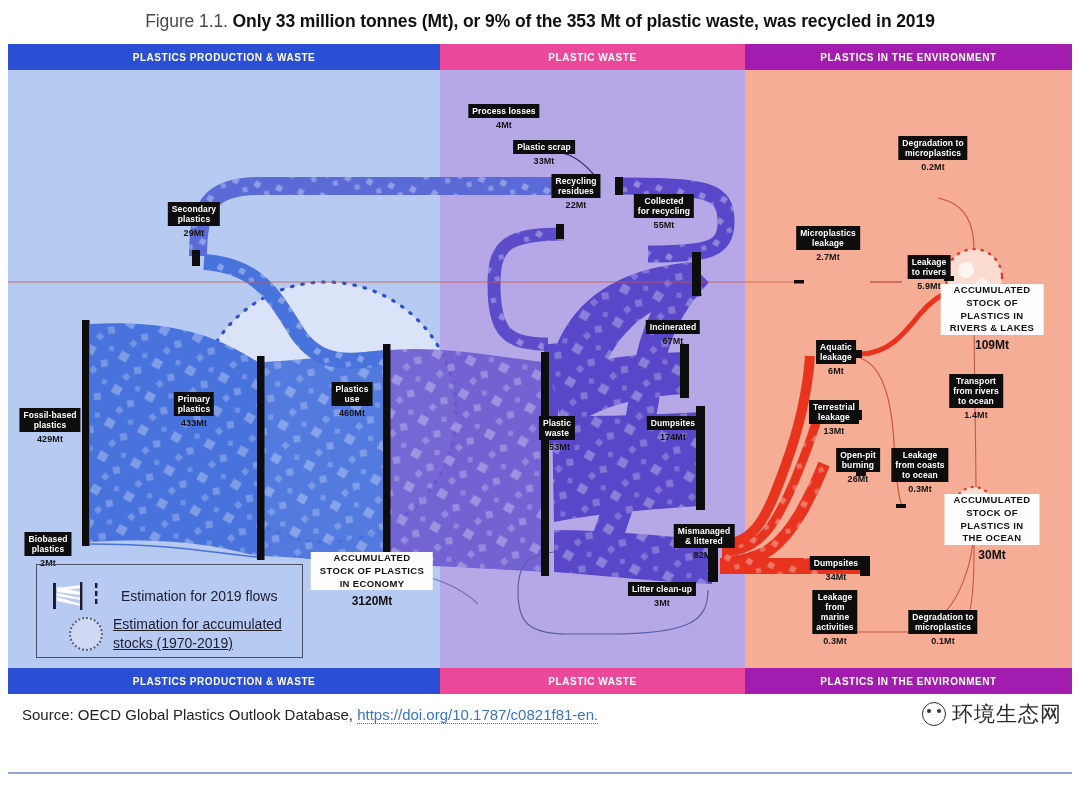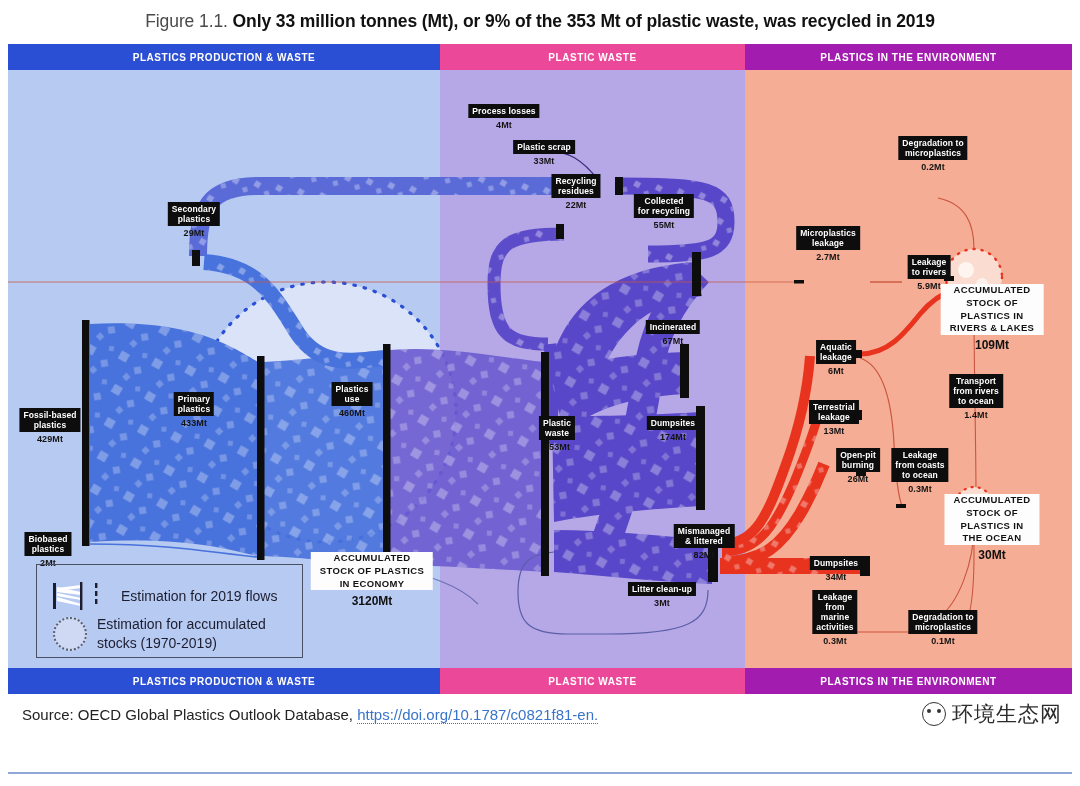--- a/index.html
+++ b/index.html
@@ -70,21 +70,21 @@
   .stock-label .val{display:block;margin-top:3px;font-size:12px;font-weight:700;color:#111;}
 
   
   .legend{
     position:absolute;left:28px;top:520px;width:265px;height:92px;
     border:1.3px solid #4b4f63;background:transparent;
   }
   .legend-row{position:absolute;display:flex;align-items:center;}
   .legend-row .lg-text{font-size:14px;color:#1d1d30;line-height:1.35;max-width:170px;}
   .legend-row.r1{left:14px;top:14px;}
-  .legend-row.r2{left:4px;top:50px;}
+  .legend-row.r2{left:20px;top:50px;text-decoration:underline;}
   .lg-icon{width:62px;height:34px;margin-right:8px;flex:0 0 auto;}
   .lg-circle{
     width:30px;height:30px;border-radius:50%;
     background:#CFD9F4;border:2px dotted #5a6070;
     margin-right:10px;margin-left:12px;flex:0 0 auto;
   }
 
   
   .source{
     position:absolute;left:22px;top:706px;font-size:15px;color:#222;white-space:nowrap;

